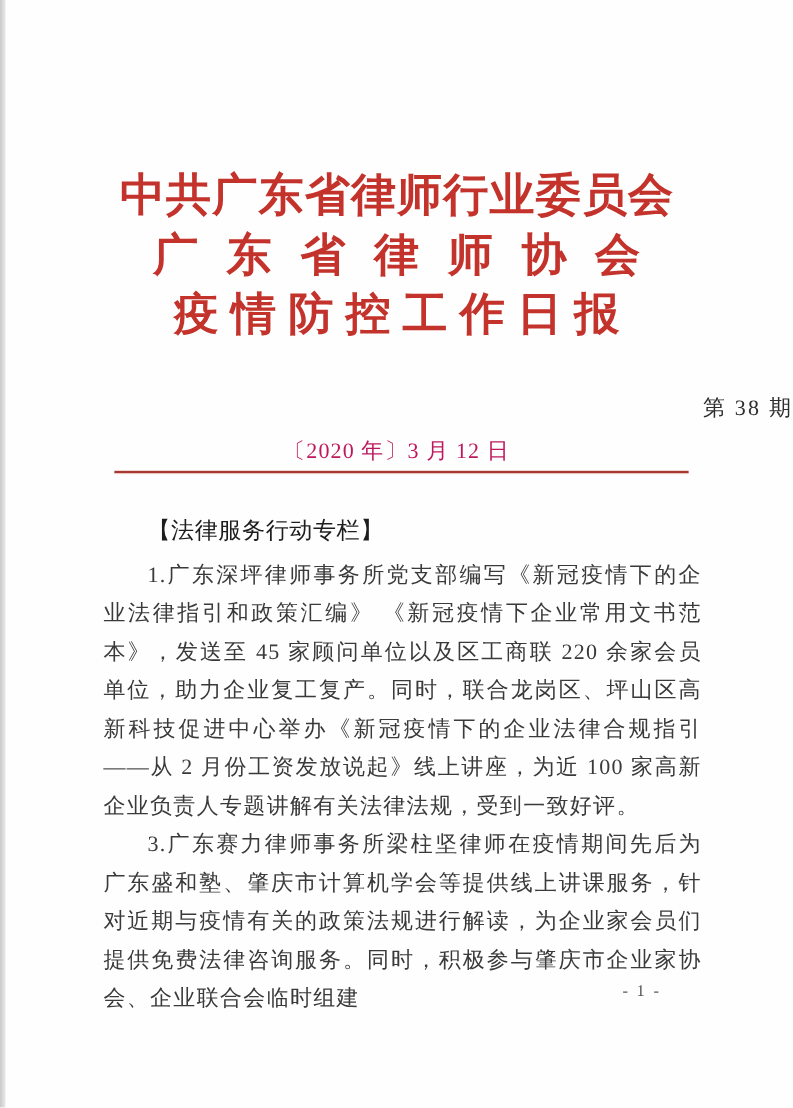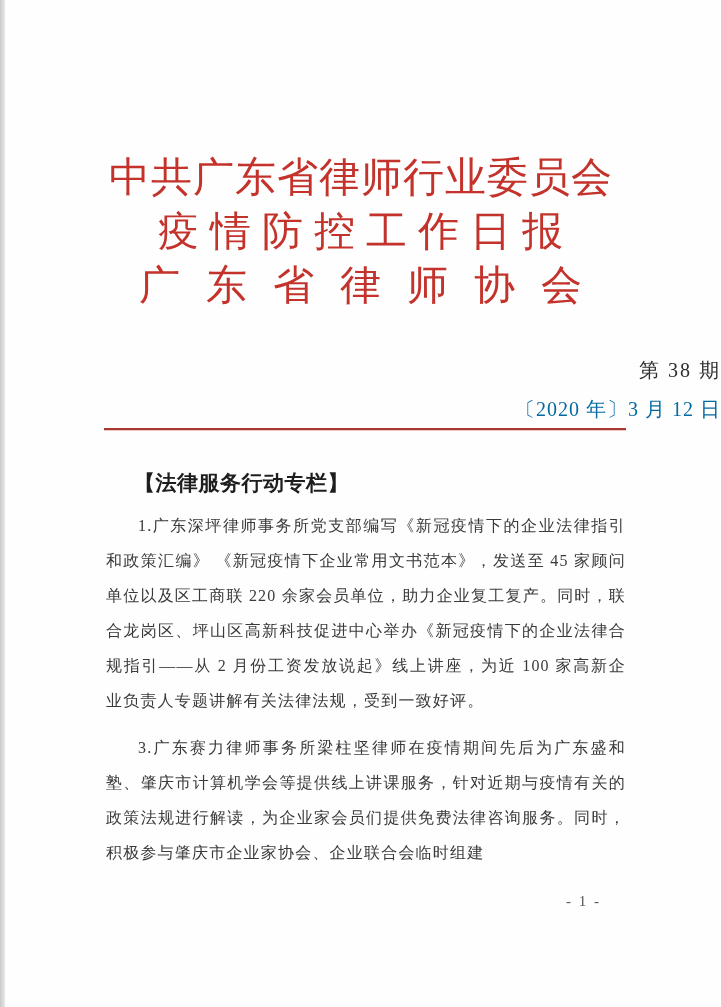--- a/index.html
+++ b/index.html
@@ -21,21 +21,21 @@
     width: 5px;
     background: linear-gradient(to right, #c9c9c9, #e9e9e9);
   }
   .title-block {
     position: absolute;
     top: 150px;
     left: 0;
     width: 100%;
     text-align: center;
     color: var(--title-red, #c3332b);
-    font-weight: normal;
+    font-weight: bold;
   }
   .title-line {
     font-size: 41px;
     line-height: 54px;
     white-space: nowrap;
   }
   .title-line.t1 { letter-spacing: 1px; text-indent: 1px; }
   .title-line.t2 { letter-spacing: 26px; text-indent: 26px; }
   .title-line.t3 { letter-spacing: 11px; text-indent: 11px; }
   .issue-line {
@@ -46,53 +46,53 @@
     text-align: right;
     font-size: 20px;
     color: #2e2e2e;
     letter-spacing: 2px;
   }
   .date-line {
     position: absolute;
     top: 396px;
     left: 0;
     width: 100%;
-    text-align: right;
+    text-align: center;
     font-size: 20px;
-    color: #0369a1;
+    color: #be185d;
     letter-spacing: 1px;
   }
   .red-rule {
     position: absolute;
     top: 428px;
     left: 104px;
     width: 522px;
     height: 2px;
     background: var(--rule-red, #a83931);
     box-shadow: 0 1px 0 rgba(200, 90, 90, 0.35);
   }
   .content {
     position: absolute;
     top: 470px;
     left: 94px;
     width: 544px;
     color: var(--body-text, #3a3a3a);
   }
   .section-header {
     font-family: "Liberation Sans", "DejaVu Sans", sans-serif;
-    font-weight: bold;
+    font-weight: normal;
     font-size: 21px;
     line-height: 26px;
     color: #1d1d1d;
     margin: 0 0 10px 40px;
     letter-spacing: 0.5px;
   }
   .body-para {
-    margin: 12px;
-    font-size: 16px;
+    margin: 0;
+    font-size: 20px;
     line-height: 35px;
     text-indent: 2em;
     text-align: justify;
     text-justify: inter-character;
     letter-spacing: 1.2px;
   }
   .page-number {
     position: absolute;
     top: 893px;
     left: 566px;
@@ -102,22 +102,22 @@
   }
 </style>
 </head>
 <body>
 
 <div class="page">
   <div class="edge-strip"></div>
 
   <div class="title-block">
     <div class="title-line t1">中共广东省律师行业委员会</div>
+    <div class="title-line t2">广东省律师协会</div>
     <div class="title-line t3">疫情防控工作日报</div>
-    <div class="title-line t2">广东省律师协会</div>
   </div>
 
   <div class="issue-line">第 38 期</div>
   <div class="date-line">〔2020 年〕3 月 12 日</div>
 
   <div class="red-rule"></div>
 
   <div class="content">
     <h2 class="section-header">【法律服务行动专栏】</h2>
     <p class="body-para">1.广东深坪律师事务所党支部编写《新冠疫情下的企业法律指引和政策汇编》 《新冠疫情下企业常用文书范本》，发送至 45 家顾问单位以及区工商联 220 余家会员单位，助力企业复工复产。同时，联合龙岗区、坪山区高新科技促进中心举办《新冠疫情下的企业法律合规指引——从 2 月份工资发放说起》线上讲座，为近 100 家高新企业负责人专题讲解有关法律法规，受到一致好评。</p>

